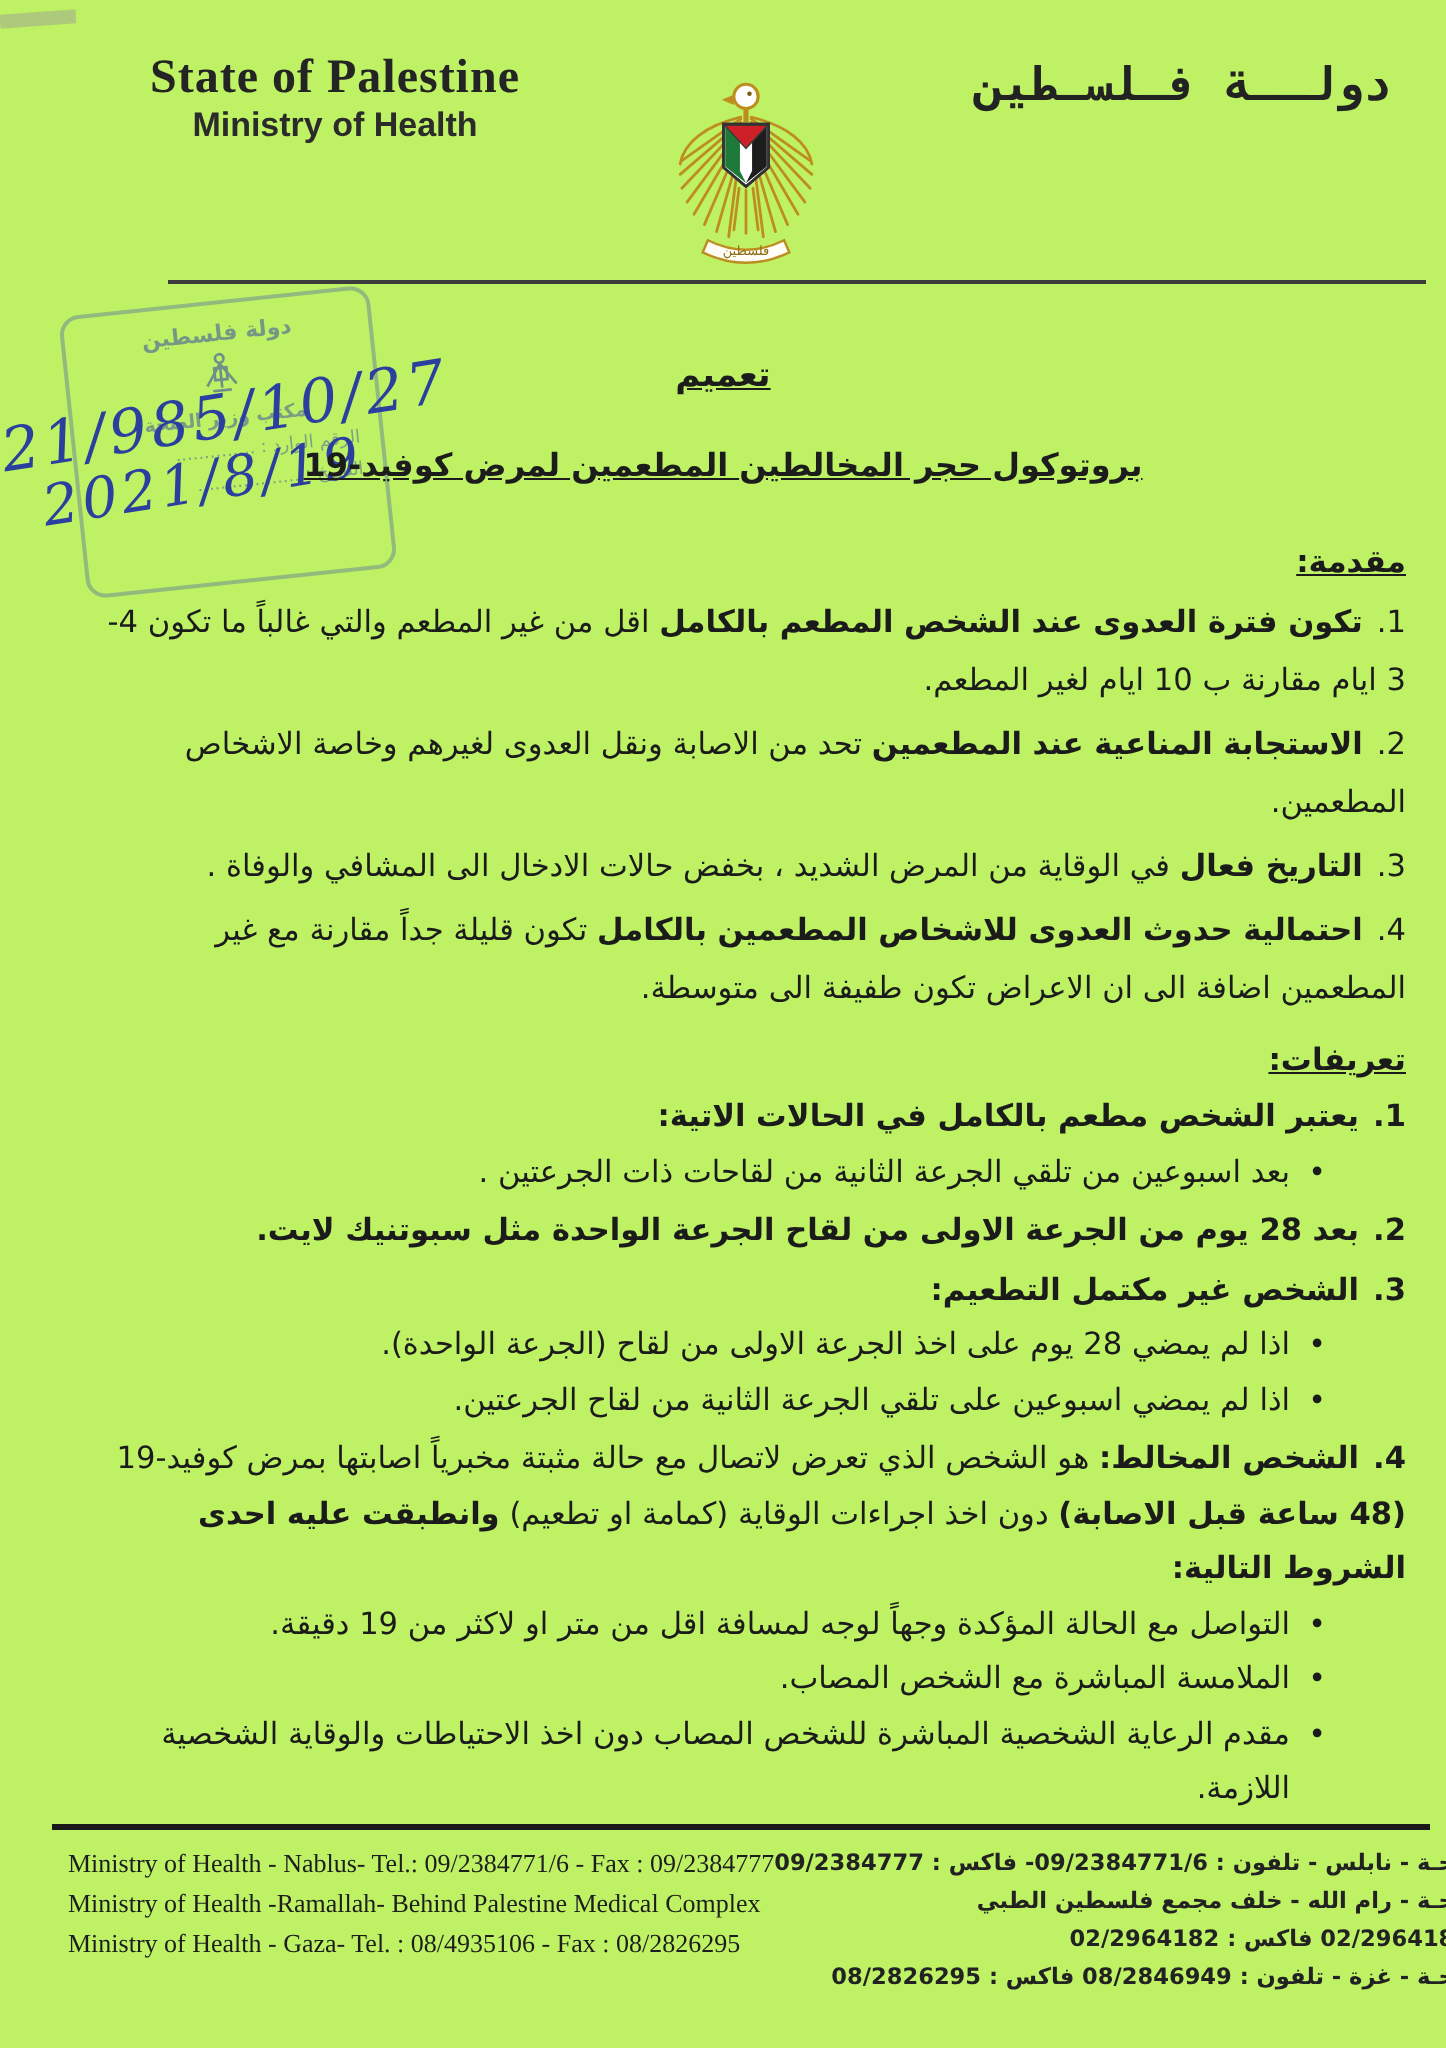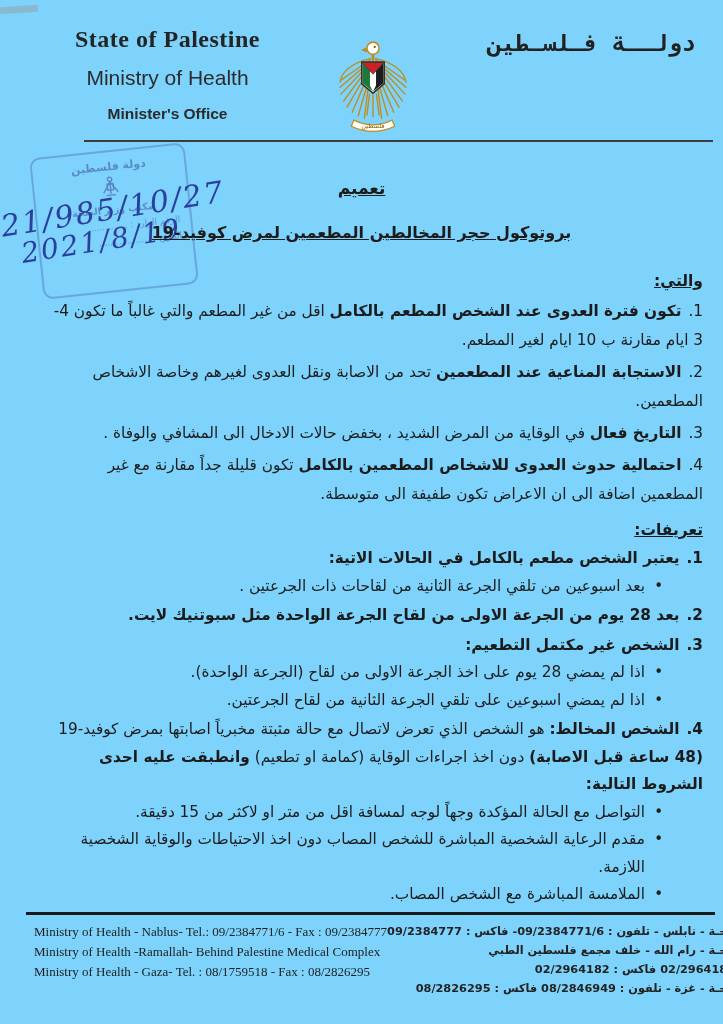--- a/index.html
+++ b/index.html
@@ -1,25 +1,25 @@
 <!DOCTYPE html>
 <html lang="ar"><head>
 <meta charset="utf-8">
 <style>
   html,body{margin:0;padding:0;background:#d8d8d8;}
   .page{
     position:relative;width:723px;height:1024px;margin:0 auto;
-    background:#7dd3fc;overflow:hidden;
+    background:#bef264;overflow:hidden;
     font-family:"DejaVu Sans",sans-serif;color:#1c1c1c;
     box-shadow:0 0 6px rgba(0,0,0,.35);
   }
   
   .hdr-en{position:absolute;top:26px;left:40px;width:255px;text-align:center;}
   .hdr-en .l1{font-family:"Liberation Serif","DejaVu Serif",serif;font-weight:bold;font-size:24px;letter-spacing:.5px;color:#242424;}
-  .hdr-en .l2{font-family:"Liberation Sans","DejaVu Sans",sans-serif;font-weight:normal;font-size:21px;margin-top:13px;color:#2b2b2b;}
+  .hdr-en .l2{font-family:"Liberation Sans","DejaVu Sans",sans-serif;font-weight:bold;font-size:17px;color:#2b2b2b;}
   .hdr-en .l3{font-family:"Liberation Sans","DejaVu Sans",sans-serif;font-weight:bold;font-size:15.5px;margin-top:15px;color:#2b2b2b;}
   .emblem{position:absolute;top:30px;left:329px;width:88px;height:104px;}
   .hdr-ar{position:absolute;top:30px;right:14px;width:235px;text-align:center;direction:rtl;font-family:Liberation Mono, monospace;}
   .hdr-ar .l1{font-weight:bold;font-size:23px;color:#222;}
   .hdr-ar .l2{font-weight:bold;font-size:25px;margin-top:7px;color:#222;letter-spacing:1px;}
   .hdr-ar .l3{font-weight:bold;font-size:17px;margin-top:6px;color:#222;}
   .hdr-rule{position:absolute;top:140px;left:84px;right:10px;height:2px;background:#3c3c3c;}
   .scan-smudge{position:absolute;top:6px;left:0;width:38px;height:7px;background:#9a9a9a;opacity:.45;transform:rotate(-4deg);}
   
   .stamp{
@@ -62,21 +62,20 @@
 </head>
 <body>
 
 <div class="page">
 
   <div class="scan-smudge"></div>
 
   <div class="hdr-en">
     <div class="l1">State of Palestine</div>
     <div class="l2">Ministry of Health</div>
-    <div class="l3">Minister's Office</div>
   </div>
 
   <svg class="emblem" viewBox="0 0 100 120">
     <g stroke="#bd8e1f" stroke-width="1.6" fill="none" stroke-linecap="round">
 
       <path d="M47 34 L13 58"></path>
         <path d="M47 36 L12 66"></path>
         <path d="M47 38 L13 74"></path>
       <path d="M47 40 L16 82"></path>
         <path d="M47 43 L20 89"></path>
@@ -143,21 +142,21 @@
   </div>
 
   <div class="title-block">
     <div><span class="title-main">تعميم</span></div>
     <div class="title-sub"><span>بروتوكول حجر المخالطين المطعمين لمرض كوفيد-19</span></div>
   </div>
 
   <div class="doc-body">
 
     <div class="sec1">
-      <div class="sec-head">والتي:</div>
+      <div class="sec-head">مقدمة:</div>
 
       <div class="item">
         <span class="num">1.</span><span class="b">تكون فترة العدوى عند الشخص المطعم بالكامل</span><span> اقل من غير المطعم والتي غالباً ما تكون 4-3 ايام مقارنة ب 10 ايام لغير المطعم.</span>
       </div>
       <div class="item">
         <span class="num">2.</span><span class="b">الاستجابة المناعية عند المطعمين</span><span> تحد من الاصابة ونقل العدوى لغيرهم وخاصة الاشخاص المطعمين.</span>
       </div>
       <div class="item">
         <span class="num">3.</span><span class="b">التاريخ فعال</span><span> في الوقاية من المرض الشديد ، بخفض حالات الادخال الى المشافي والوفاة .</span>
       </div>
@@ -180,32 +179,32 @@
 
       <div class="item">
         <span class="num b">3.</span><span class="b">الشخص غير مكتمل التطعيم:</span>
       </div>
       <div class="bullet"><span>اذا لم يمضي 28 يوم على اخذ الجرعة الاولى من لقاح (الجرعة الواحدة).</span></div>
       <div class="bullet"><span>اذا لم يمضي اسبوعين على تلقي الجرعة الثانية من لقاح الجرعتين.</span></div>
 
       <div class="item">
         <span class="num b">4.</span><span class="b">الشخص المخالط:</span><span> هو الشخص الذي تعرض لاتصال مع حالة مثبتة مخبرياً اصابتها بمرض كوفيد-19 </span><span class="b">(48 ساعة قبل الاصابة)</span><span> دون اخذ اجراءات الوقاية (كمامة او تطعيم) </span><span class="b">وانطبقت عليه احدى الشروط التالية:</span>
       </div>
-      <div class="bullet"><span>التواصل مع الحالة المؤكدة وجهاً لوجه لمسافة اقل من متر او لاكثر من 15 دقيقة.</span></div>
+      <div class="bullet"><span>التواصل مع الحالة المؤكدة وجهاً لوجه لمسافة اقل من متر او لاكثر من 19 دقيقة.</span></div>
+      <div class="bullet"><span>الملامسة المباشرة مع الشخص المصاب.</span></div>
       <div class="bullet"><span>مقدم الرعاية الشخصية المباشرة للشخص المصاب دون اخذ الاحتياطات والوقاية الشخصية اللازمة.</span></div>
-      <div class="bullet"><span>الملامسة المباشرة مع الشخص المصاب.</span></div>
     </div>
   </div>
 
   <div class="footer-rule"></div>
   <div class="footer">
     <div class="f-en">
       <div>Ministry of Health - Nablus- Tel.: 09/2384771/6 - Fax : 09/2384777</div>
       <div>Ministry of Health -Ramallah- Behind Palestine Medical Complex</div>
-      <div>Ministry of Health - Gaza- Tel. : 08/1759518 - Fax : 08/2826295</div>
+      <div>Ministry of Health - Gaza- Tel. : 08/4935106 - Fax : 08/2826295</div>
     </div>
     <div class="f-ar">
       <div>وزارة الصحـة - نابلس - تلفون : 09/2384771/6- فاكس : 09/2384777</div>
       <div>وزارة الصحـة - رام الله - خلف مجمع فلسطين الطبي</div>
       <div>تلفون : 02/2964183 فاكس : 02/2964182</div>
       <div>وزارة الصحـة - غزة - تلفون : 08/2846949 فاكس : 08/2826295</div>
     </div>
   </div>
 
 </div>

